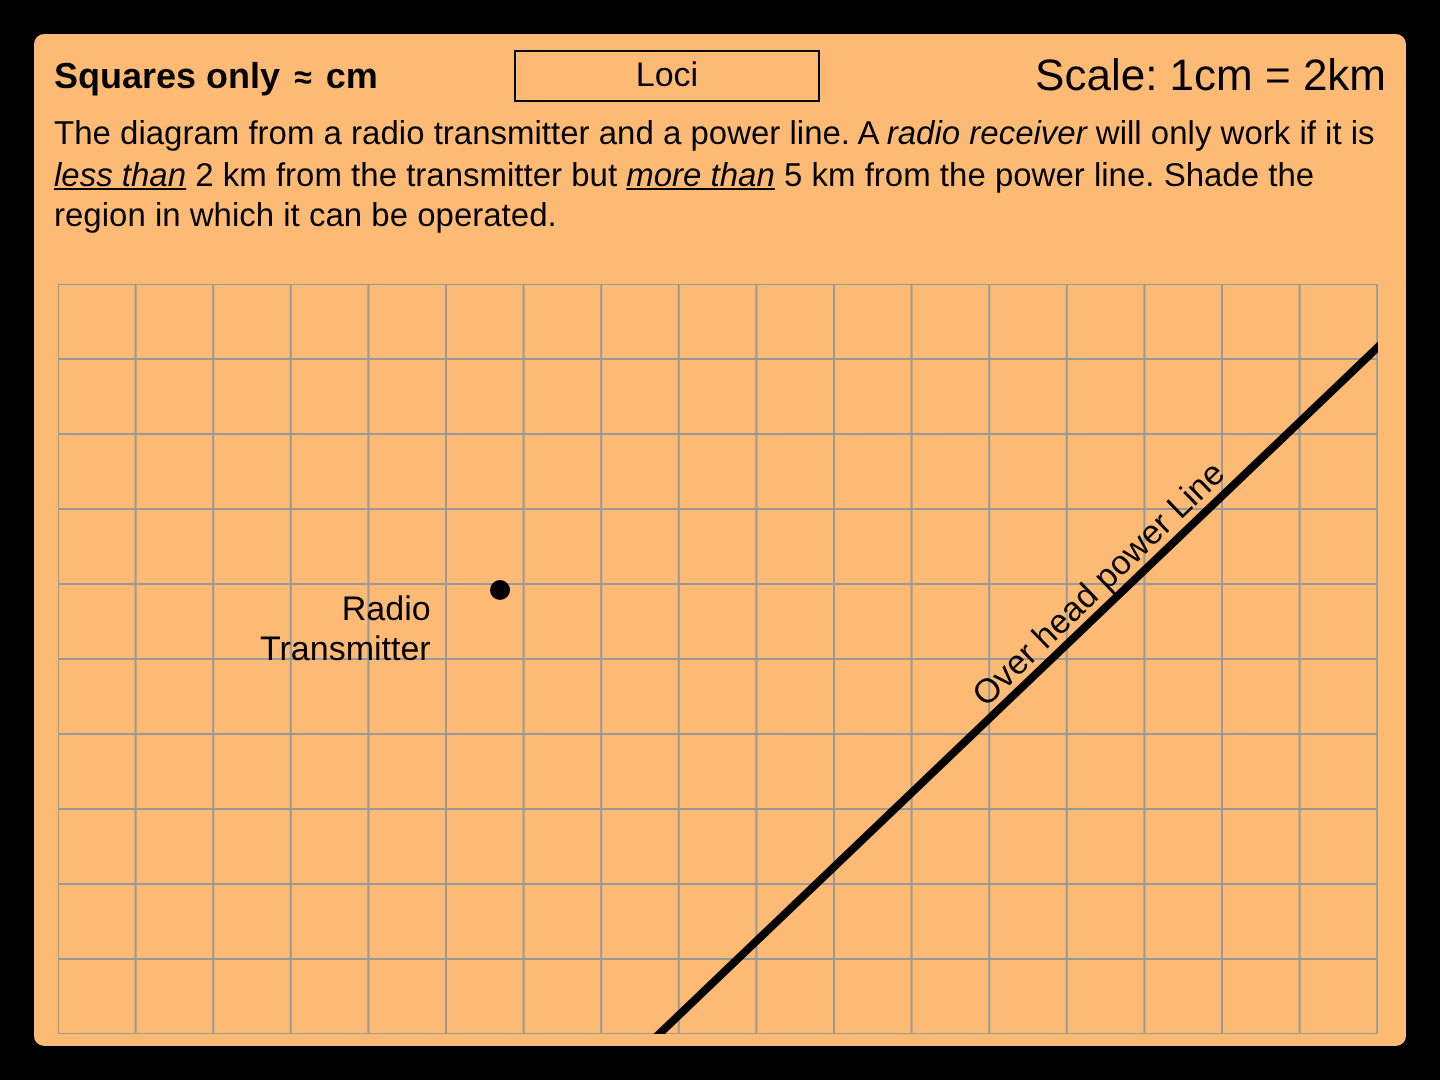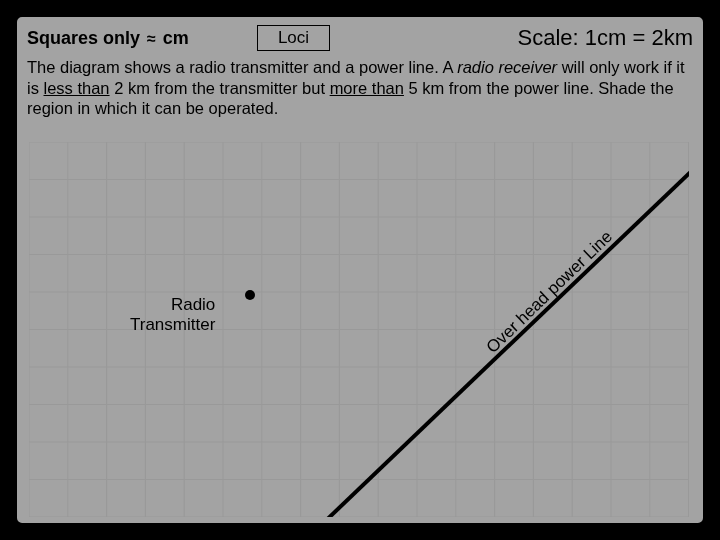--- a/index.html
+++ b/index.html
@@ -9,21 +9,21 @@
     background: #000;
     font-family: Arial, Helvetica, sans-serif;
     position: relative;
   }
   .frame {
     position: absolute;
     left: 14px;
     top: 14px;
     width: 692px;
     height: 512px;
-    background: #a3a3a3;
+    background: #fdba74;
     border: 3px solid #000;
     border-radius: 8px;
   }
   .header-row {
     position: absolute;
     top: 8px;
     left: 10px;
     right: 10px;
     display: flex;
     align-items: center;
@@ -32,21 +32,21 @@
     font-size: 18px;
     font-weight: bold;
   }
   .approx {
     font-size: 16px;
     font-weight: bold;
     margin: 0 2px;
   }
   .title-box {
     border: 1.5px solid #000;
-    padding: 2px 20px;
+    padding: 2px 60px;
     margin-left: 68px;
     font-size: 17px;
   }
   .scale {
     margin-left: auto;
     font-size: 22px;
   }
   .problem {
     position: absolute;
     top: 40px;
@@ -64,39 +64,39 @@
     line-height: 1.15;
   }
   svg.grid {
     position: absolute;
     left: 12px;
     top: 125px;
     width: 660px;
     height: 375px;
   }
   i { font-style: italic; }
-  u { text-decoration: underline; }
+  u { text-decoration: underline; font-style: italic; }
 </style>
 </head>
 <body>
 
 <div class="frame">
 
   <div class="header-row">
     <span class="squares">
       <span>Squares only</span>
       <span class="approx">≈</span>
       <span>cm</span>
     </span>
     <span class="title-box">Loci</span>
     <span class="scale">Scale: 1cm = 2km</span>
   </div>
 
   <div class="problem">
-    <span>The diagram shows a radio transmitter and a power line. A </span><i>radio receiver</i><span> will only work if it is </span><u>less than</u><span> 2 km from the transmitter but </span><u>more than</u><span> 5 km from the power line. Shade the region in which it can be operated.</span>
+    <span>The diagram from a radio transmitter and a power line. A </span><i>radio receiver</i><span> will only work if it is </span><u>less than</u><span> 2 km from the transmitter but </span><u>more than</u><span> 5 km from the power line. Shade the region in which it can be operated.</span>
   </div>
 
   <svg class="grid" viewBox="0 0 660 375">
     <defs>
       <clipPath id="gc">
           <rect x="0" y="0" width="660" height="375"></rect>
         </clipPath>
     </defs>
     <g clip-path="url(#gc)">
 

